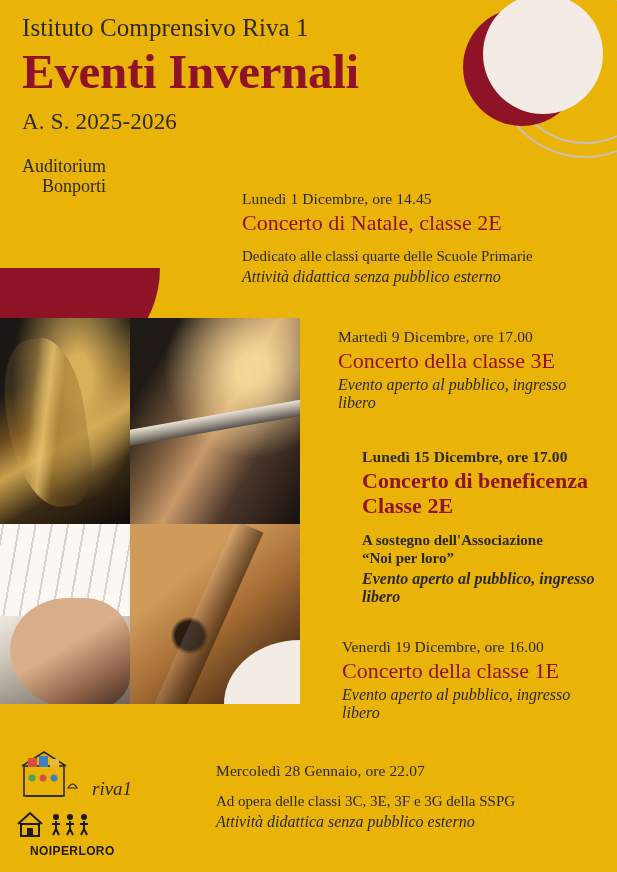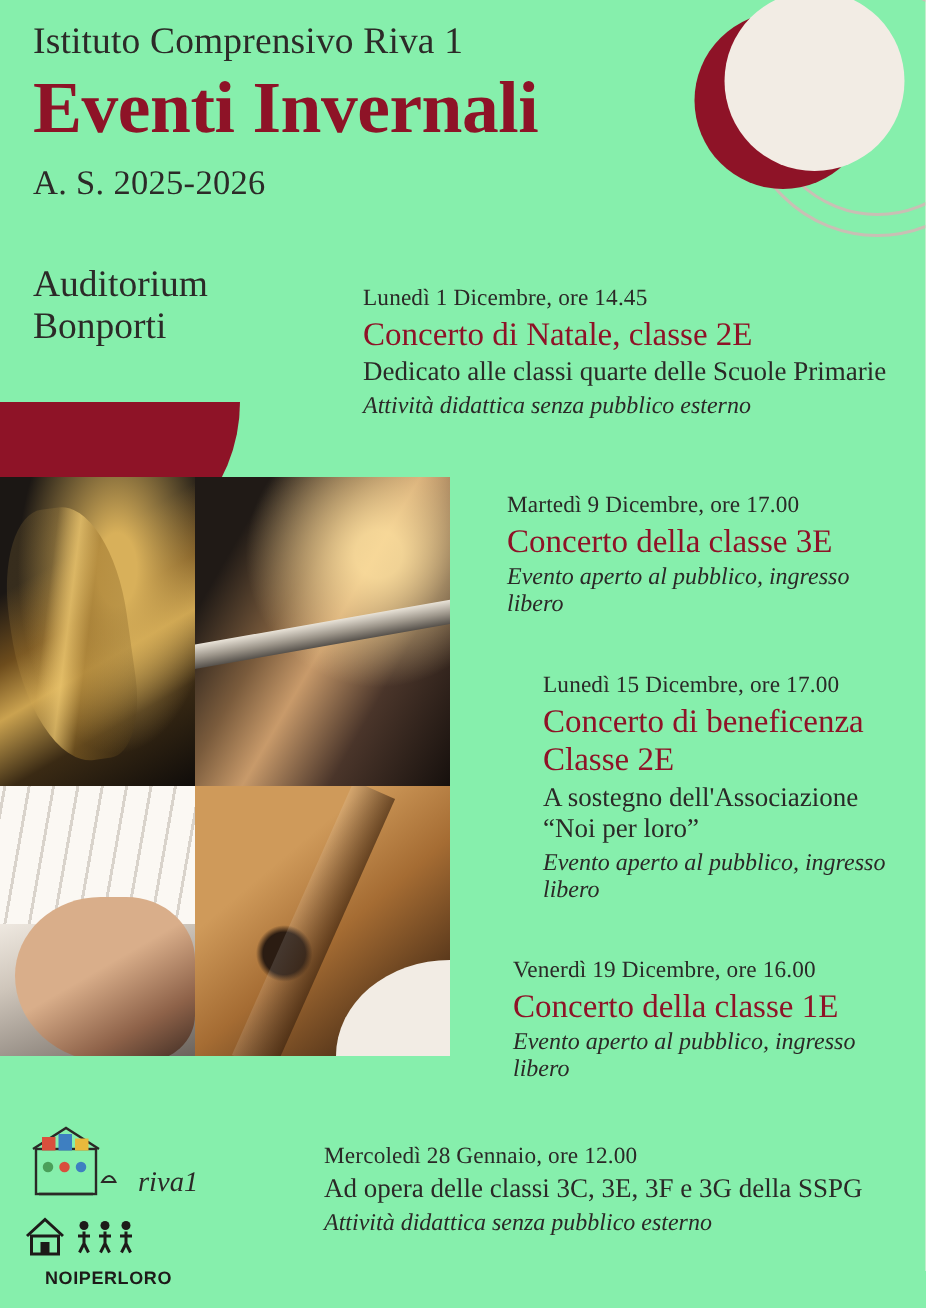--- a/index.html
+++ b/index.html
@@ -5,21 +5,21 @@
   * { box-sizing: border-box; margin: 0; padding: 0; }
   html, body {
     width: 617px; height: 872px;
     background: #f3ede6;
     font-family: "Liberation Serif", serif;
     overflow: hidden;
   }
   .poster {
     position: relative;
     width: 617px; height: 872px;
-    background: #86efac;
+    background: #eab308;
     overflow: hidden;
   }
 
   
   .circle-outline {
     position: absolute;
     border-radius: 50%;
     border: 2px solid #c9bfb4;
   }
   .circle-ring-1 { right: -58px; top: -22px; width: 180px; height: 180px; }
@@ -60,25 +60,26 @@
     letter-spacing: -.3px;
   }
   .hdr .year {
     font-size: 23px;
     color: #2c2a28;
     margin-top: 12px;
     letter-spacing: .2px;
   }
   .venue {
     position: absolute;
-    left: 22px; top: 176px;
-    font-size: 25px;
+    left: 22px; top: 156px;
+    font-size: 18px;
     color: #2c2a28;
     line-height: 1.12;
     white-space: pre-line;
+    text-align: right;
   }
 
   
   .collage {
     position: absolute;
     left: 0; top: 268px;
     width: 300px; height: 460px;
   }
   .photo { position: absolute; overflow: hidden; }
 
@@ -136,26 +137,26 @@
     position: absolute; left: 224px; top: 372px;
     width: 76px; height: 64px;
     background: #f2ece4;
     border-radius: 100% 0 0 0;
   }
 
   
   .event { position: absolute; }
   .ev-date { font-size: 15.5px; color: #2b2927; letter-spacing: .1px; }
   .ev-title { font-size: 22px; color: #8e1327; line-height: 1.15; margin-top: 2px; }
-  .ev-sub { font-size: 18px; color: #2b2927; margin-top: 2px; line-height: 1.2; }
+  .ev-sub { font-size: 15px; color: #2b2927; margin-top: 12px; line-height: 1.2; }
   .ev-note { font-size: 16px; font-style: italic; color: #2b2927; margin-top: 3px; }
 
   .ev1 { left: 242px; top: 190px; width: 360px; }
   .ev2 { left: 338px; top: 328px; width: 268px; }
-  .ev3 { left: 362px; top: 448px; width: 246px; }
+  .ev3 { left: 362px; top: 448px; width: 246px; font-weight: bold; }
   .ev4 { left: 342px; top: 638px; width: 266px; }
   .ev5 { left: 216px; top: 762px; width: 392px; }
 
   
   .logo-school {
     position: absolute; left: 18px; top: 748px; width: 66px; height: 54px;
   }
   .logo-school svg { display: block; }
   .logo-riva {
     position: absolute; left: 92px; top: 778px;
@@ -226,21 +227,21 @@
     <div class="ev-note">Evento aperto al pubblico, ingresso libero</div>
   </div>
 
   <div class="event ev4">
     <div class="ev-date">Venerdì 19 Dicembre, ore 16.00</div>
     <div class="ev-title">Concerto della classe 1E</div>
     <div class="ev-note">Evento aperto al pubblico, ingresso libero</div>
   </div>
 
   <div class="event ev5">
-    <div class="ev-date">Mercoledì 28 Gennaio, ore 12.00</div>
+    <div class="ev-date">Mercoledì 28 Gennaio, ore 22.07</div>
     <div class="ev-sub">Ad opera delle classi 3C, 3E, 3F e 3G della SSPG</div>
     <div class="ev-note">Attività didattica senza pubblico esterno</div>
   </div>
 
   <div class="logo-school">
     <svg width="66" height="54" viewBox="0 0 66 54">
       <rect x="6" y="18" width="40" height="30" fill="none" stroke="#2b2927" stroke-width="1.6"></rect>
       <path d="M4 18 L26 4 L48 18" fill="none" stroke="#2b2927" stroke-width="1.6"></path>
       <rect x="10" y="10" width="9" height="9" fill="#d94f3d"></rect>
       <rect x="21" y="8" width="9" height="11" fill="#3e7fc1"></rect>

